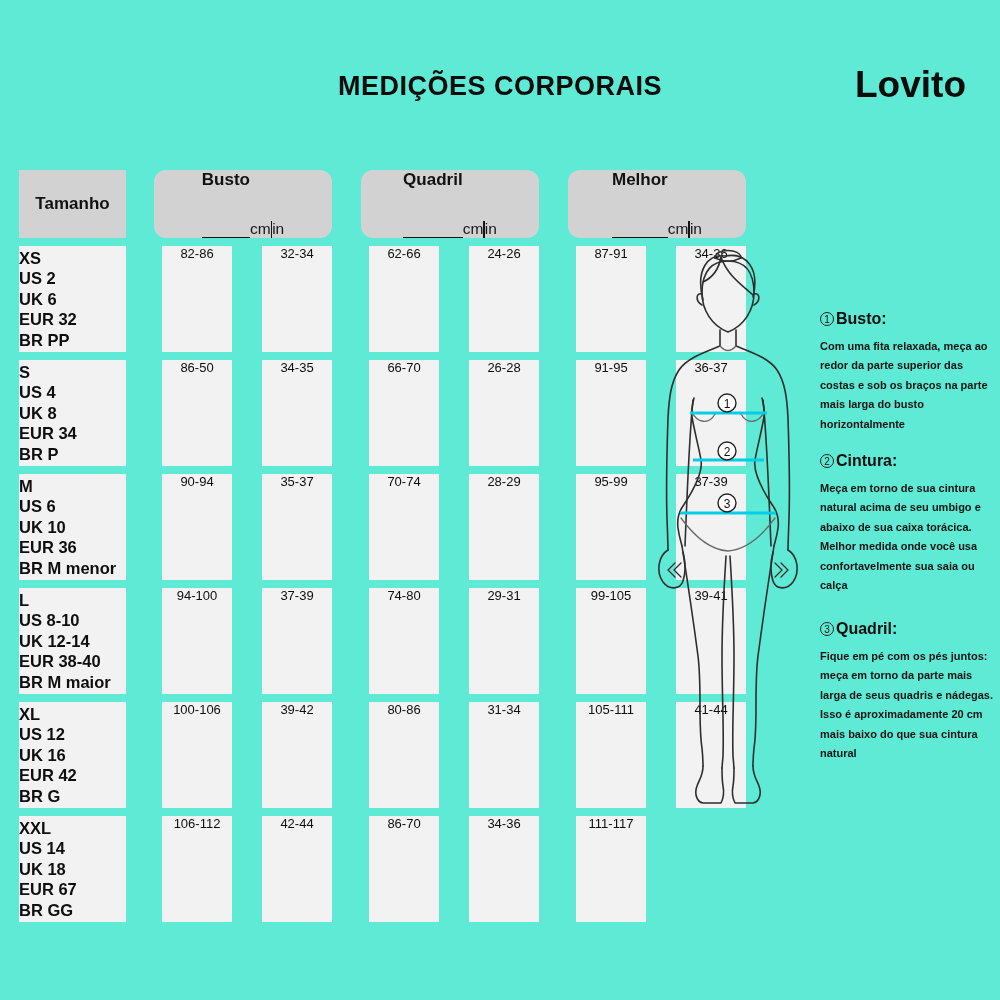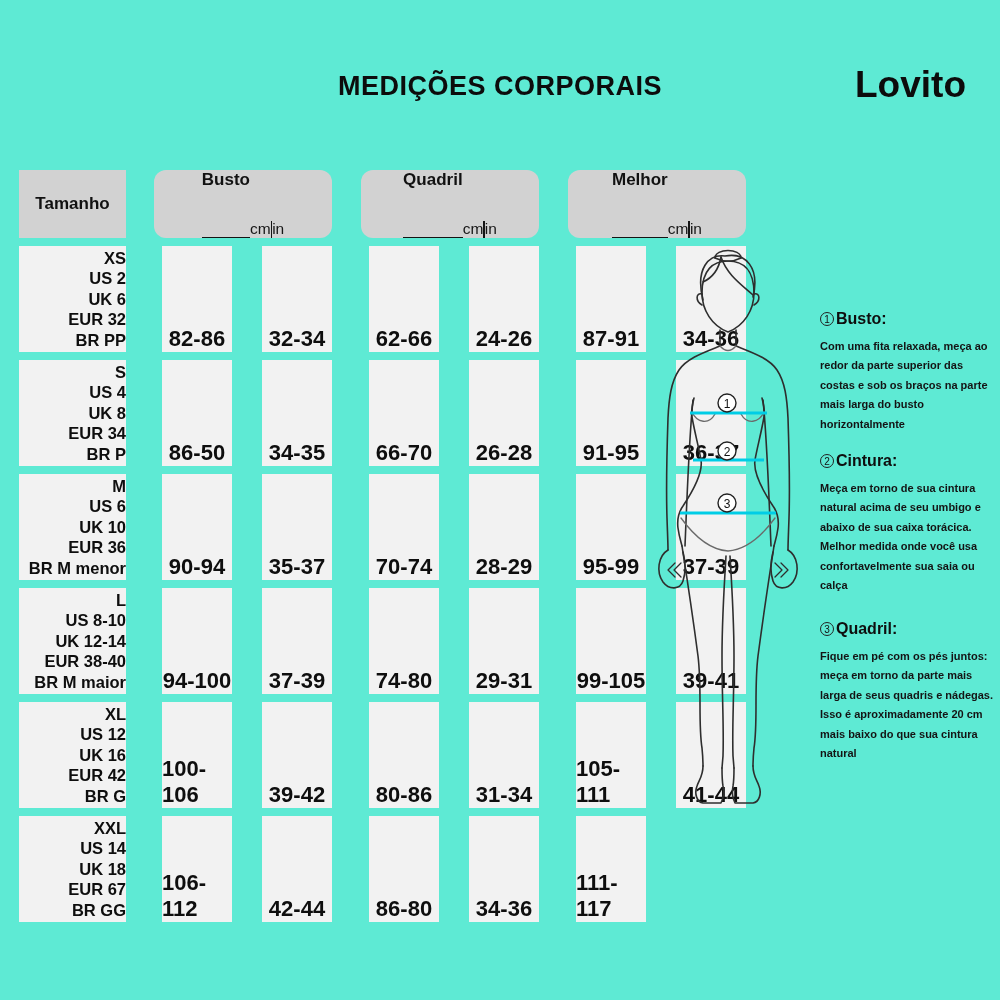--- a/index.html
+++ b/index.html
@@ -33,22 +33,22 @@
     display:flex; align-items:center; justify-content:center;
     font-weight:700; font-size:17px;
   }
   .ghead { background:#d2d2d2; grid-row:1; display:flex; flex-direction:row; justify-content:center; padding:0 11px;border-radius:12px; }
   .g1 { grid-column:3/6; } .g2 { grid-column:7/10; } .g3 { grid-column:11/14; }
   .ghead-title { text-align:center; font-weight:700; font-size:17px; padding-bottom:5px; border-bottom:1.5px solid #141414; }
   .ghead-units { display:flex; align-items:flex-end; padding-top:4px; }
   .unit { flex:1; text-align:center; font-size:15.5px; font-weight:400; color:#161616; }
   .unit-divider { width:1.5px; height:17px; background:#141414; }
 
-  .cell { background:#f2f2f2; display:flex; align-items:flex-end; justify-content:center; }
-  .val  { font-weight:700; font-size:22px; color:#0e0e0e;margin-left:8px; }
+  .cell { background:#f2f2f2; display:flex; align-items:flex-start; justify-content:center; }
+  .val  { font-weight:400; font-size:13px; color:#0e0e0e;margin-left:8px; }
   .size-cell { flex-direction:column; font-weight:700; font-size:16.5px; line-height:20.5px; text-align:center; color:#0e0e0e; }
   .c-size{grid-column:1} .c-v1{grid-column:3} .c-v2{grid-column:5} .c-v3{grid-column:7}
   .c-v4{grid-column:9} .c-v5{grid-column:11} .c-v6{grid-column:13}
   .r1{grid-row:2} .r2{grid-row:3} .r3{grid-row:4} .r4{grid-row:5} .r5{grid-row:6} .r6{grid-row:7}
 
   
   .figure-wrap { position:absolute; left:645px; top:248px; width:170px; height:570px; }
 
   
   .inst { position:absolute; left:820px; width:176px; }
@@ -172,21 +172,21 @@
 
     <div class="cell size-cell r6 c-size">
       <div>XXL</div>
       <div>US 14</div>
       <div>UK 18</div>
       <div>EUR 67</div>
       <div>BR GG</div>
     </div>
     <div class="cell val r6 c-v1">106-112</div>
     <div class="cell val r6 c-v2">42-44</div>
-    <div class="cell val r6 c-v3">86-80</div>
+    <div class="cell val r6 c-v3">86-70</div>
     <div class="cell val r6 c-v4">34-36</div>
     <div class="cell val r6 c-v5">111-117</div>
   </div>
 
   <div class="figure-wrap">
     <svg width="170" height="570" viewBox="0 0 170 570" xmlns="http://www.w3.org/2000/svg">
       <g fill="none" stroke="#2e2e2e" stroke-width="1.6" stroke-linecap="round" stroke-linejoin="round">
 
         <path d="M 57 45 C 57 22 68 13 83 13 C 98 13 109 22 109 45 C 109 62 99 78 83 84 C 67 78 57 62 57 45 Z"></path>
 

